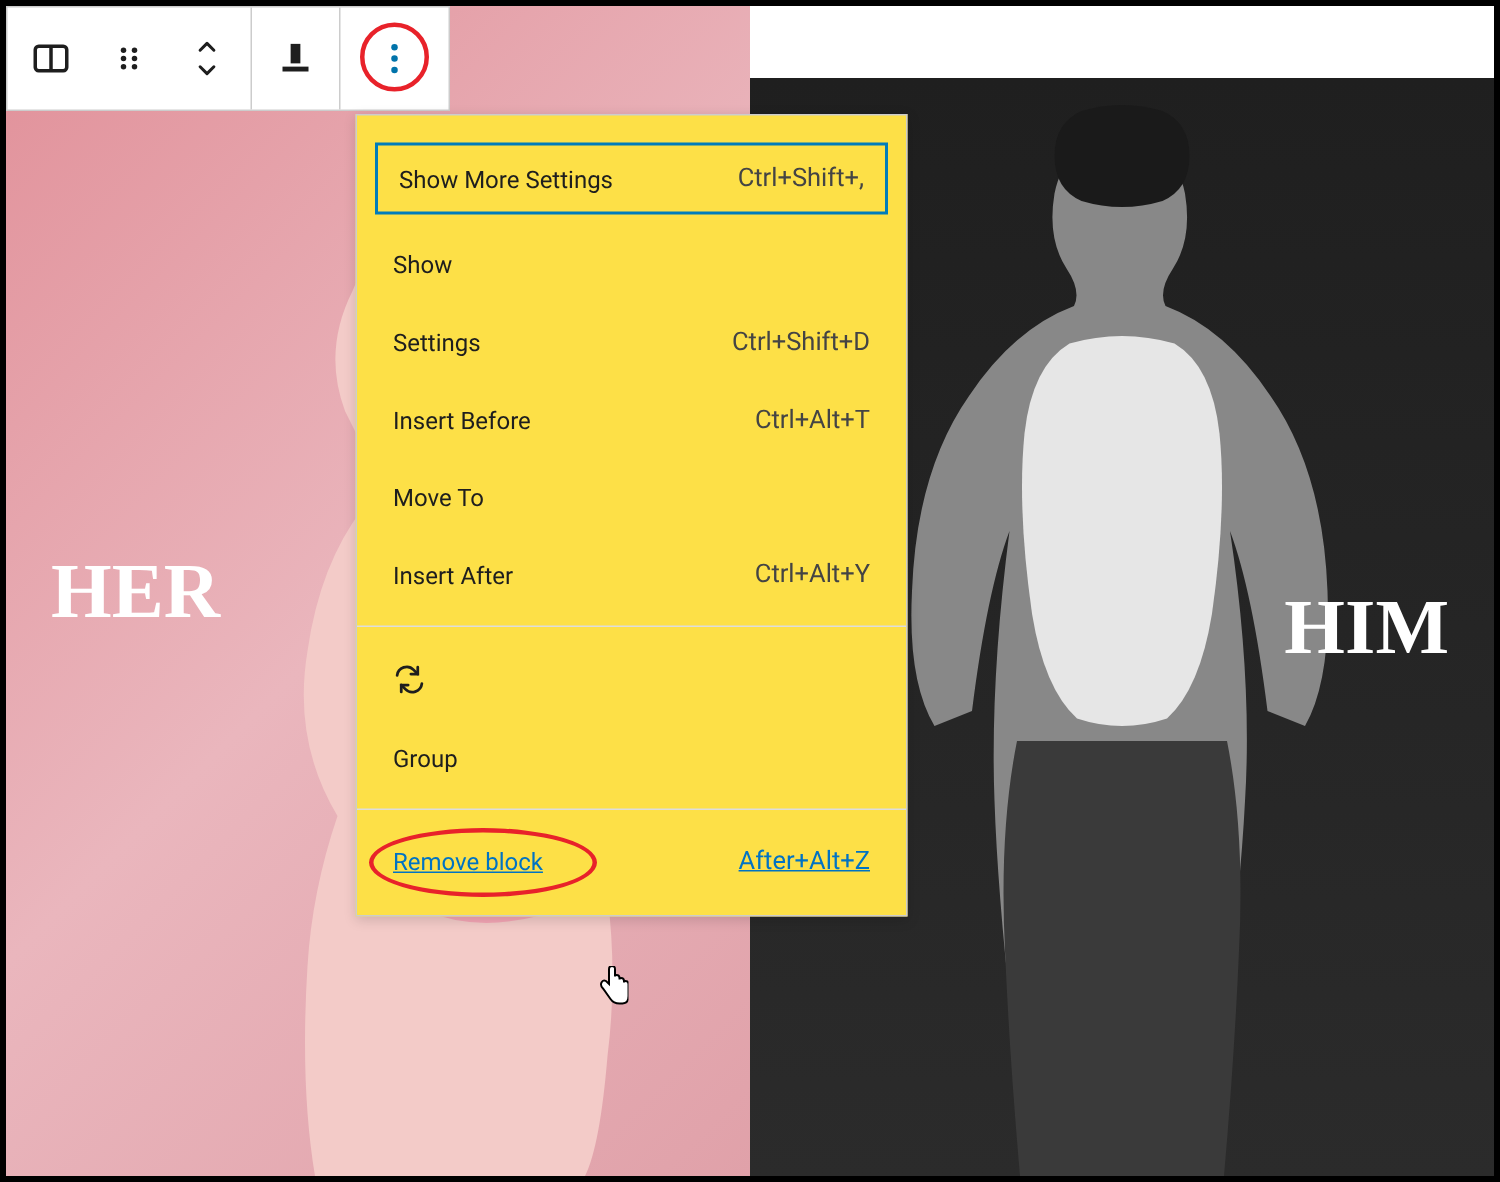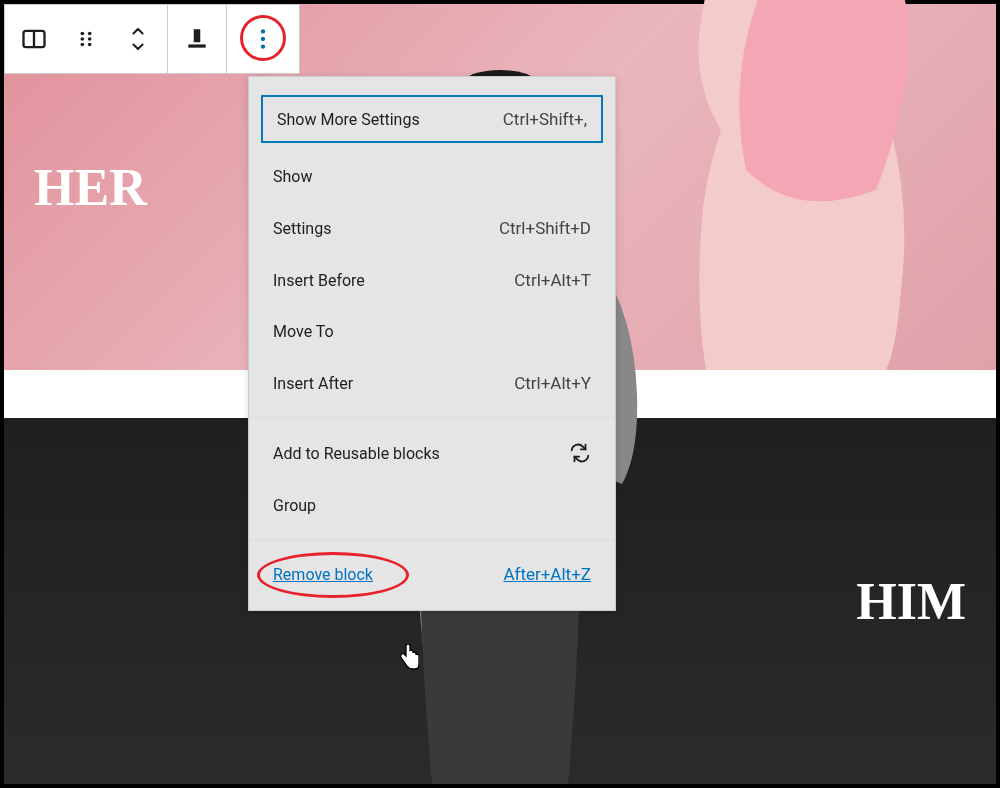--- a/index.html
+++ b/index.html
@@ -13,21 +13,20 @@
   .wrap {
     position: relative;
     width: 1000px;
     height: 788px;
     border: 4px solid #000;
   }
   .columns {
     display: flex;
     width: 100%;
     height: 100%;
-    flex-direction: column;
   }
   .col {
     flex: 1;
     position: relative;
     display: flex;
     align-items: center;
   }
   .col-her {
     background: linear-gradient(135deg, #e19099 0%, #eab6bd 50%, #e0a1a9 100%);
     justify-content: flex-start;
@@ -97,23 +96,23 @@
     border-radius: 50%;
     pointer-events: none;
   }
   .red-circle.more-circle {
     width: 46px; height: 46px;
     top: 10px; left: 13px;
   }
   .menu {
     position: absolute;
     top: 72px;
-    left: 244px;
+    left: 233px;
     width: 368px;
-    background: #e5e5e5;
+    background: #fde047;
     border: 1px solid #ccc;
     box-shadow: 0 2px 8px rgba(0,0,0,.15);
     z-index: 30;
     padding: 10px 0;
   }
   .menu-item {
     display: flex;
     justify-content: space-between;
     align-items: center;
     padding: 14px 22px;
@@ -243,21 +242,20 @@
     </div>
     <div class="menu-item">
       <span>Move To</span>
     </div>
     <div class="menu-item">
       <span>Insert After</span>
       <span class="shortcut">Ctrl+Alt+Y</span>
     </div>
     <div class="menu-sep"></div>
     <div class="menu-item reusable">
-      <span>Add to Reusable blocks</span>
       <svg width="22" height="22" viewBox="0 0 24 24" fill="none" stroke="currentColor" stroke-width="2" stroke-linecap="round">
           <path d="M3 9 a7 7 0 0 1 12 -4 l3 3"></path>
           <polyline points="18 3 18 8 13 8"></polyline>
           <path d="M21 15 a7 7 0 0 1 -12 4 l-3 -3"></path>
           <polyline points="6 21 6 16 11 16"></polyline>
         </svg>
     </div>
     <div class="menu-item">
       <span>Group</span>
     </div>

